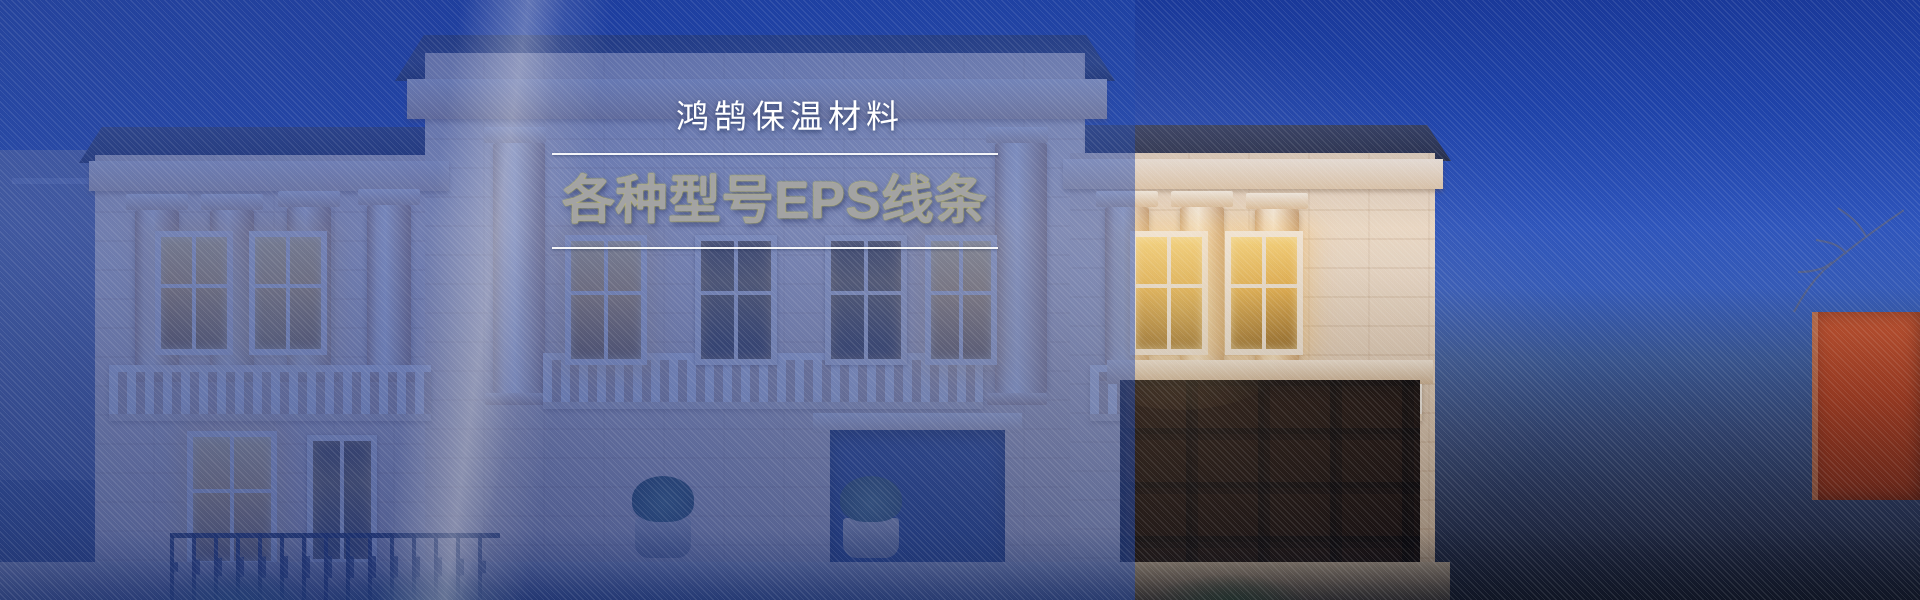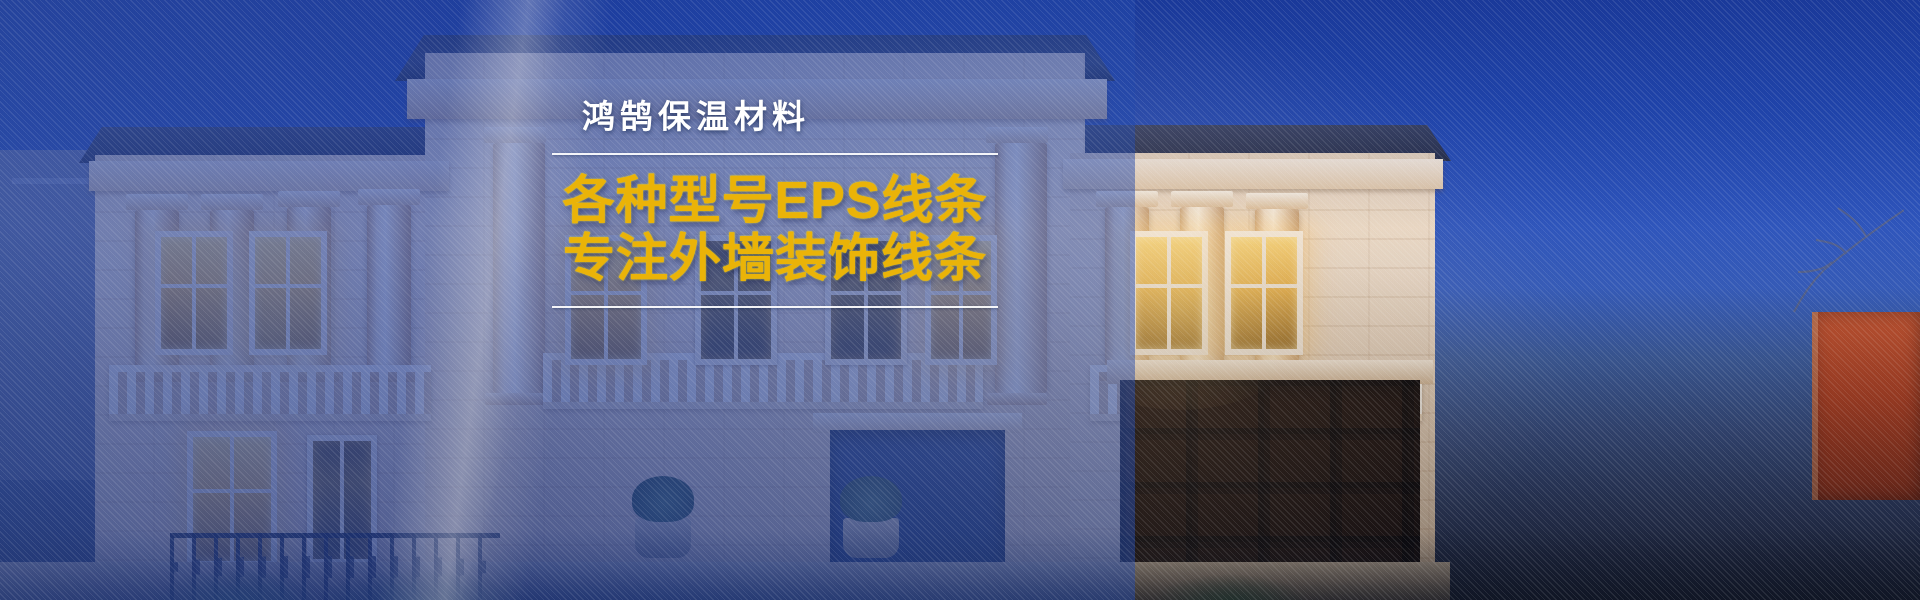--- a/index.html
+++ b/index.html
@@ -383,22 +383,22 @@
     top: 96px;
     width: 446px;
     text-align: center;
     color:#fff;
   }
 
   .brand {
     font-size: 33px;
     letter-spacing: 5px;
     line-height: 1.25;
-    font-weight: 700;
-    text-align: left;
+    font-weight: 400;
+    text-align: center;
     padding-left: 30px;
     text-shadow: 0 2px 5px rgba(0,20,60,.6);
     white-space: nowrap;
   }
 
   .rule {
     height: 2px;
     background: rgba(255,255,255,.92);
     margin: 14px 0 0 0;
     box-shadow: 0 1px 3px rgba(0,20,60,.4);
@@ -407,21 +407,21 @@
   .rule.bottom { width: 100%; margin-top: 18px; }
 
   .headline {
     margin-top: 16px;
   }
   .headline .hl {
     font-size: 52px;
     font-weight: 700;
     line-height: 1.12;
     letter-spacing: 1px;
-    color: #eab308;
+    color: #a3a3a3;
     white-space: nowrap;
     text-shadow:
        0 0 2px rgba(255,240,60,.9),
        2px 3px 6px rgba(20,30,80,.55);
   }
 
   .tagline {
     margin-top: 16px;
     font-size: 29px;
     letter-spacing: 2px;
@@ -561,20 +561,19 @@
   <div class="hatch"></div>
 
   <div class="text-block">
 
     <div class="brand">鸿鹄保温材料</div>
 
     <div class="rule top"></div>
 
     <div class="headline">
       <div class="hl">各种型号EPS线条</div>
-      <div class="hl">专注外墙装饰线条</div>
     </div>
 
     <div class="rule bottom"></div>
 
   </div>
 
 </div>
 
 </body></html>

